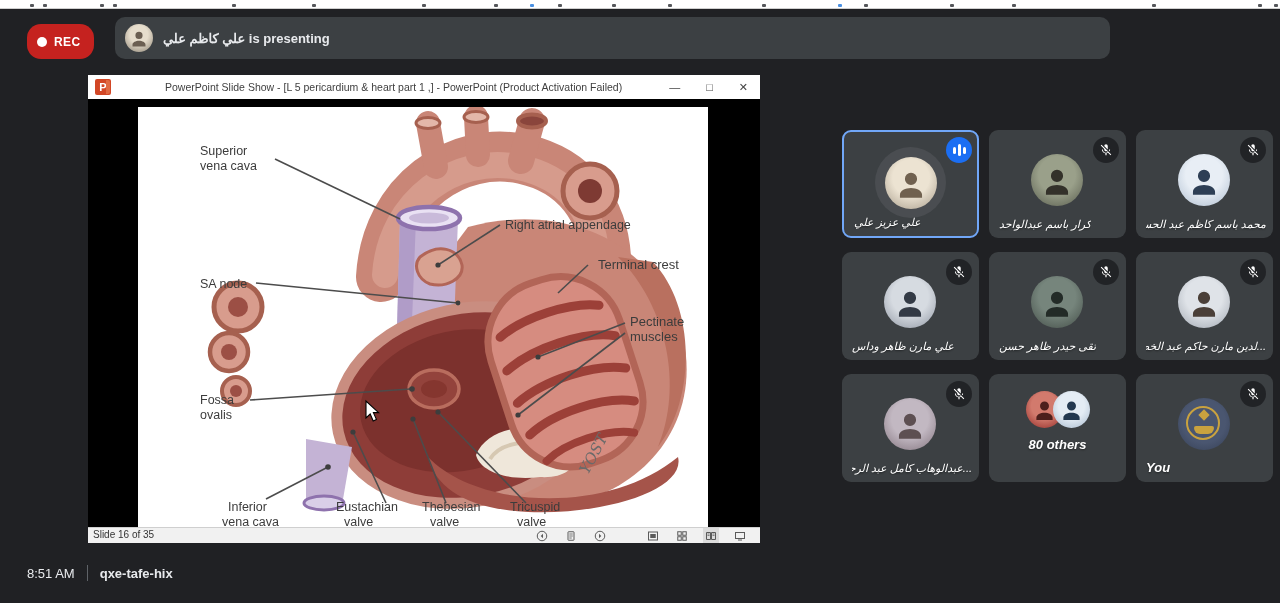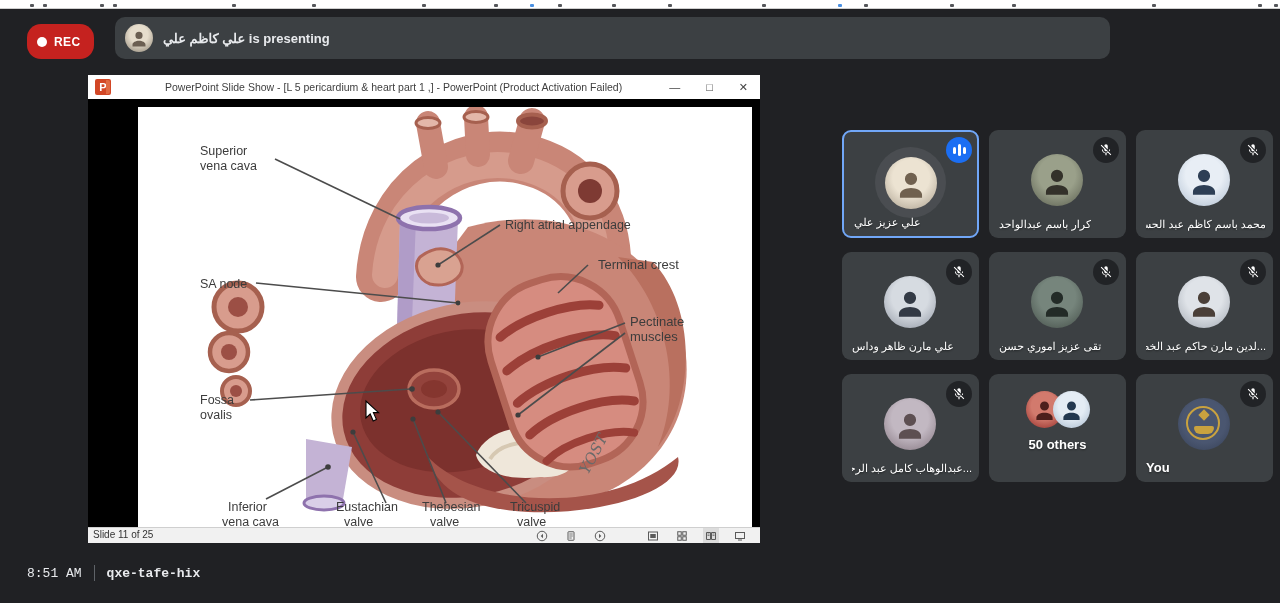--- a/index.html
+++ b/index.html
@@ -30,33 +30,33 @@
   
   .ppt-window{position:absolute;left:88px;top:75px;width:672px;height:468px;background:#000;}
   .ppt-titlebar{position:absolute;left:0;top:0;width:100%;height:24px;background:#ffffff;display:flex;align-items:center;box-sizing:border-box;}
   .ppt-app-icon{position:absolute;left:7px;top:4px;width:16px;height:16px;background:#d24726;border-radius:2px;
     color:#fff;font-size:11px;font-weight:bold;text-align:center;line-height:16px;}
   .ppt-app-icon::after{content:"";position:absolute;right:1px;top:1px;width:4px;height:14px;background:#e06a43;border-radius:0 2px 2px 0;}
   .ppt-title{position:absolute;left:41px;top:0;height:24px;line-height:24px;font-size:10.5px;color:#3f3f3f;white-space:nowrap;margin-left:36px;}
   .ppt-controls{position:absolute;right:6px;top:0;height:24px;display:flex;align-items:center;gap:26px;padding-right:6px;}
   .ppt-controls span{color:#444;font-size:11px;line-height:24px;}
   .ppt-content{position:absolute;left:0;top:24px;width:672px;height:428px;background:#000;overflow:hidden;}
-  .slide{position:absolute;left:50px;top:8px;width:614px;height:420px;background:#ffffff;overflow:hidden;}
+  .slide{position:absolute;left:50px;top:8px;width:570px;height:420px;background:#ffffff;overflow:hidden;}
   .slide svg{display:block;}
   .ppt-statusbar{position:absolute;left:0;bottom:0;width:672px;height:16px;background:#f1f1f1;border-top:1px solid #cfcfcf;box-sizing:border-box;}
   .ppt-status-left{position:absolute;left:5px;top:1px;font-size:10px;color:#333;}
   .ppt-status-icons{position:absolute;right:14px;top:1px;display:flex;align-items:center;gap:17px;height:14px;}
   .ppt-status-icons svg{width:12px;height:12px;color:#5a5a5a;}
   .ppt-status-icons .active-view{background:#dcdcdc;outline:2px solid #dcdcdc;}
 
   
   .tile{position:absolute;width:137px;height:108px;background:#3c4043;border-radius:9px;box-sizing:border-box;}
   .tile.active{border:2px solid #71a7f8;}
   .tile-name{position:absolute;left:10px;bottom:7px;max-width:120px;color:#ffffff;font-size:11px;
-    white-space:nowrap;overflow:hidden;text-shadow:0 1px 2px rgba(0,0,0,.45);}
+    white-space:nowrap;overflow:hidden;text-shadow:0 1px 2px rgba(0,0,0,.45);font-style:italic;}
   .tile-name.center{left:0;right:0;max-width:none;text-align:center;bottom:30px;font-size:13px;font-weight:bold;}
   .tile-name.you{font-weight:bold;font-size:13px;}
   .avatar{position:absolute;width:52px;height:52px;border-radius:50%;left:42px;top:24px;overflow:hidden;}
   .avatar svg{position:absolute;left:9px;top:11px;width:34px;height:34px;}
   .avatar-ring{position:absolute;left:31px;top:15px;width:71px;height:71px;border-radius:50%;background:#4a4d51;}
   .avatar-ring .avatar{left:9.5px;top:9.5px;}
   .av1{background:radial-gradient(circle at 50% 40%, #ece3d2 0 45%, #c6bcab 75%, #988f80 100%);}  .av1 svg{color:#70614f;}
   .av2{background:radial-gradient(circle at 50% 40%, #9aa08a 0 45%, #6f7463 80%, #4c4f43 100%);}  .av2 svg{color:#33312a;}
   .av3{background:radial-gradient(circle at 50% 40%, #e8eef5 0 45%, #c3cfdd 80%, #93a2b5 100%);}  .av3 svg{color:#2e3f55;}
   .av4{background:radial-gradient(circle at 50% 40%, #d6dbe1 0 45%, #a8aeb8 80%, #7b818c 100%);}  .av4 svg{color:#333a45;}
@@ -77,21 +77,21 @@
   .logo-avatar .book{position:absolute;left:16px;top:28px;width:20px;height:8px;background:#c9a23f;border-radius:2px 2px 6px 6px;}
   .mic-badge{position:absolute;top:7px;right:7px;width:26px;height:26px;border-radius:50%;
     background:rgba(32,33,36,.92);display:flex;align-items:center;justify-content:center;}
   .mic-badge svg{width:14px;height:14px;color:#ffffff;}
   .speaker-badge{position:absolute;top:5px;right:5px;width:26px;height:26px;border-radius:50%;
     background:#1b6ef3;display:flex;align-items:center;justify-content:center;gap:2px;}
   .speaker-badge i{display:block;width:3px;border-radius:2px;background:#fff;}
   .speaker-badge .b1{height:7px;} .speaker-badge .b2{height:12px;} .speaker-badge .b3{height:7px;}
 
   
-  .bottom-bar{position:absolute;left:0;top:543px;width:1037px;height:60px;background:#202124;font-family:Liberation Mono, monospace;}
+  .bottom-bar{position:absolute;left:0;top:543px;width:1037px;height:60px;background:#202124;}
   .meet-meta{position:absolute;left:27px;top:0;height:60px;display:flex;align-items:center;gap:12px;color:#e8eaed;font-size:13px;}
   .meta-divider{width:1px;height:16px;background:#5f6368;}
   .meeting-code{font-weight:bold;}
 </style>
 </head>
 <body>
 
 <svg width="0" height="0" style="position:absolute" aria-hidden="true">
   <defs>
     <symbol id="i-person" viewBox="0 0 24 24">
@@ -286,21 +286,21 @@
         </g>
         <text x="450" y="368" transform="rotate(-62 450 368)" fill="#6a6a6a" font-size="15" font-style="italic" font-family="DejaVu Serif, serif">YOST</text>
 
         <g transform="translate(228,294)">
           <path d="M0,0 L0,17 L4.2,13 L7.2,20 L10.4,18.4 L7.4,11.6 L12.6,11.6 Z" fill="#fff" stroke="#000" stroke-width="1.1"></path>
         </g>
       </svg>
     </div>
   </div>
   <div class="ppt-statusbar">
-    <span class="ppt-status-left">Slide 11 of 25</span>
+    <span class="ppt-status-left">Slide 16 of 35</span>
     <span class="ppt-status-icons">
       <svg viewBox="0 0 24 24">
           <circle cx="12" cy="12" r="9.5" fill="none" stroke="currentColor" stroke-width="2"></circle>
           <path d="M14 7.5 9.5 12 14 16.5z" fill="currentColor"></path>
         </svg>
       <svg viewBox="0 0 24 24">
           <rect x="6" y="3.5" width="12" height="17" rx="1" fill="none" stroke="currentColor" stroke-width="2"></rect>
           <path d="M8.5 8h7M8.5 12h7M8.5 16h5" stroke="currentColor" stroke-width="1.6"></path>
         </svg>
       <svg viewBox="0 0 24 24">
@@ -391,21 +391,21 @@
   <div class="mic-badge">
       <svg>
         <use href="#i-micoff"></use>
       </svg>
     </div>
   <div class="avatar av5">
       <svg>
         <use href="#i-person"></use>
       </svg>
     </div>
-  <div class="tile-name" dir="auto">تقى عزيز اموري حسن</div>
+  <div class="tile-name" dir="auto">تقى حيدر ظاهر حسن</div>
 </div>
 
 <div class="tile" style="left:1136px;top:252px">
   <div class="mic-badge">
       <svg>
         <use href="#i-micoff"></use>
       </svg>
     </div>
   <div class="avatar av6">
       <svg>
@@ -435,21 +435,21 @@
         <svg>
           <use href="#i-person"></use>
         </svg>
       </div>
     <div class="mini-av b">
         <svg>
           <use href="#i-person"></use>
         </svg>
       </div>
   </div>
-  <div class="tile-name center">50 others</div>
+  <div class="tile-name center">80 others</div>
 </div>
 
 <div class="tile" style="left:1136px;top:374px">
   <div class="mic-badge">
       <svg>
         <use href="#i-micoff"></use>
       </svg>
     </div>
   <div class="logo-avatar">
     <span class="ring"></span>

